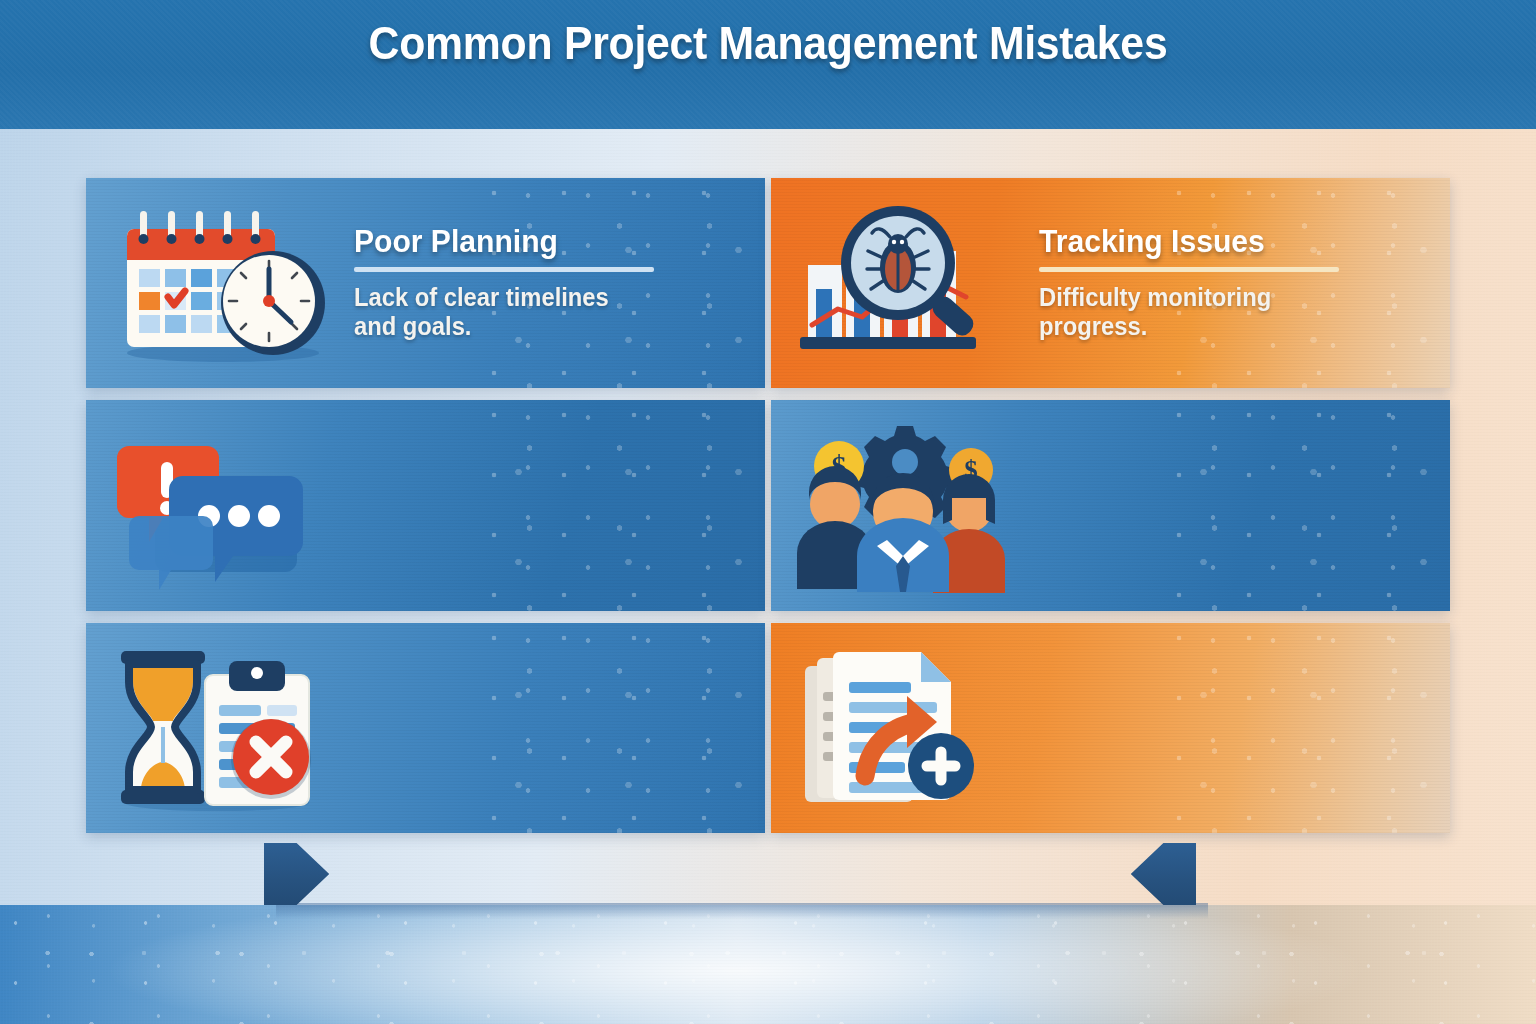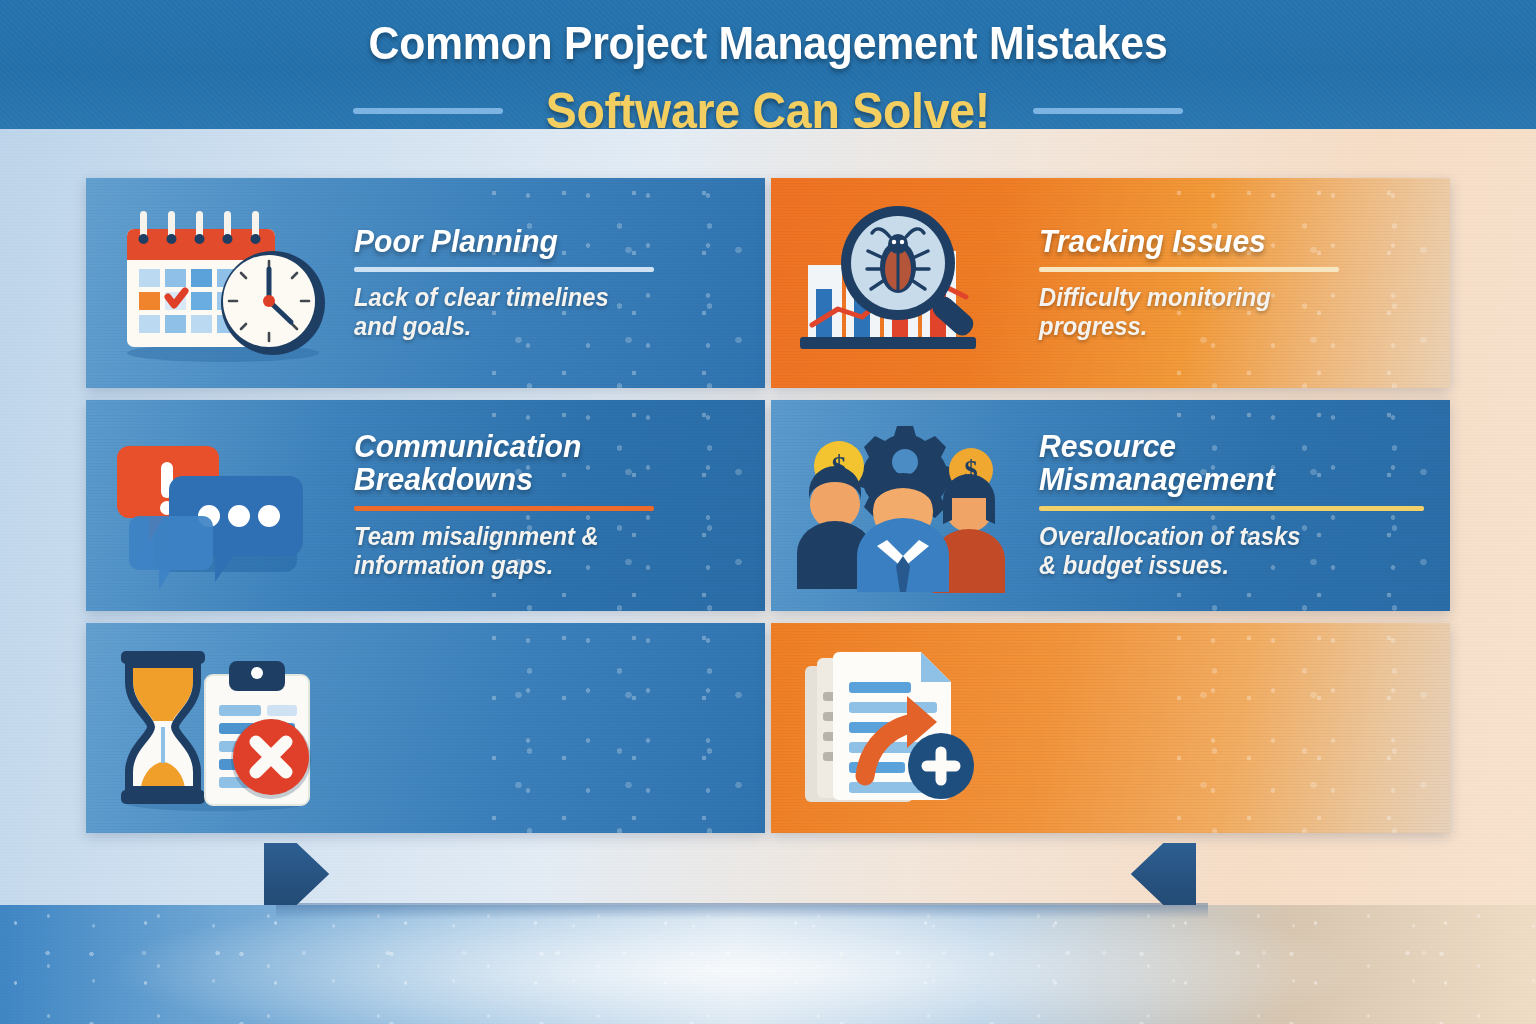--- a/index.html
+++ b/index.html
@@ -96,21 +96,21 @@
       radial-gradient(circle at 35% 80%, rgba(255,255,255,.4) 3px, transparent 3.5px);
     background-size:70px 60px,90px 80px,60px 50px,110px 90px;
     opacity:.55; pointer-events:none;
   }
 
   .icon-wrap{
     width:268px; flex:none; height:100%;
     display:flex; align-items:center; justify-content:center;
     position:relative; z-index:2;
   }
-  .txt-wrap{ flex:1; padding-right:26px; position:relative; z-index:2;font-style:italic; }
+  .txt-wrap{ flex:1; padding-right:26px; position:relative; z-index:2; }
   .card-title{
     font-size:32px; font-weight:bold; color:#ffffff; line-height:1.04;
     text-shadow:0 3px 5px rgba(0,0,0,.35); transform:scaleX(.94); transform-origin:left center;
     white-space:pre-line;
   }
   .title-rule{ height:5px; border-radius:2px; margin:9px 0 11px 0; width:100%; max-width:300px; }
   .card-desc{
     font-size:25px; font-weight:bold; color:#f4f3ef; line-height:1.18;
     text-shadow:0 2px 4px rgba(0,0,0,.3); transform:scaleX(.95); transform-origin:left center;
     white-space:pre-line;
@@ -150,25 +150,20 @@
 </style>
 </head>
 <body>
 
 <div id="bg-base"></div>
 <div id="bg-bottom"></div>
 <div id="bg-noise"></div>
 
 <div id="header">
   <div class="hdr-line1">Common Project Management Mistakes</div>
-  <div class="hdr-row2">
-    <div class="hdr-rule"></div>
-    <div class="hdr-line2">Software Can Solve!</div>
-    <div class="hdr-rule"></div>
-  </div>
 </div>
 
 <div id="grid">
 
   <div class="card blue">
     <div class="speckle"></div>
     <div class="icon-wrap">
       <svg width="230" height="160" viewBox="0 0 230 160">
         <ellipse cx="118" cy="150" rx="96" ry="9" fill="#2c6ba3" opacity=".45"></ellipse>
         <rect x="22" y="26" width="148" height="118" rx="7" fill="#fdfaf3"></rect>
@@ -296,27 +291,20 @@
           <path d="M78 56 h106 a14 14 0 0 1 14 14 v52 a14 14 0 0 1 -14 14 H128 l-18 26 v-26 H78
                    a14 14 0 0 1 -14 -14 V70 a14 14 0 0 1 14 -14 z" fill="#2f6fb4"></path>
           <circle cx="104" cy="96" r="11" fill="#ffffff"></circle>
           <circle cx="134" cy="96" r="11" fill="#ffffff"></circle>
           <circle cx="164" cy="96" r="11" fill="#ffffff"></circle>
         </g>
         <path d="M34 96 h64 a10 10 0 0 1 10 10 v34 a10 10 0 0 1 -10 10 H66 l-12 20 v-20 H34
                  a10 10 0 0 1 -10 -10 v-34 a10 10 0 0 1 10 -10 z" fill="#3d82c4" opacity=".92"></path>
       </svg>
     </div>
-    <div class="txt-wrap">
-      <div class="card-title">Communication
-Breakdowns</div>
-      <div class="title-rule rule-orange"></div>
-      <div class="card-desc">Team misalignment &amp;
-information gaps.</div>
-    </div>
   </div>
 
   <div class="card blue2">
     <div class="speckle"></div>
     <div class="icon-wrap">
       <svg width="225" height="175" viewBox="0 0 225 175">
 
         <g fill="#1e3e63" transform="translate(112,44)">
           <path d="M-8 -36 h16 l3 10 a30 30 0 0 1 9 5 l10 -5 l11 11 l-5 10 a30 30 0 0 1 5 9 l10 3 v16
                    l-10 3 a30 30 0 0 1 -5 9 l5 10 l-11 11 l-10 -5 a30 30 0 0 1 -9 5 l-3 10 h-16 l-3 -10
@@ -351,26 +339,20 @@
         </g>
 
         <g transform="translate(110,92)">
           <circle cx="0" cy="2" r="30" fill="#f2ab6a"></circle>
           <path d="M-31 -6 a31 31 0 0 1 62 0 l0 6 a31 22 0 0 0 -62 0 z" fill="#1e3e63"></path>
           <path d="M-46 82 v-36 a46 38 0 0 1 92 0 v36 z" fill="#3a7fc1"></path>
           <path d="M-16 30 l16 16 l16 -16 l10 6 l-26 22 l-26 -22 z" fill="#ffffff"></path>
           <path d="M0 46 l7 10 l-4 26 h-6 l-4 -26 z" fill="#27598f"></path>
         </g>
       </svg>
-    </div>
-    <div class="txt-wrap">
-      <div class="card-title">Resource Mismanagement</div>
-      <div class="title-rule rule-yellow" style="max-width:405px"></div>
-      <div class="card-desc">Overallocation of tasks
-&amp; budget issues.</div>
     </div>
   </div>
 
   <div class="card blue">
     <div class="speckle"></div>
     <div class="icon-wrap">
       <svg width="230" height="170" viewBox="0 0 230 170">
         <ellipse cx="112" cy="160" rx="92" ry="8" fill="#2c6ba3" opacity=".4"></ellipse>
 
         <g transform="translate(16,8)">

